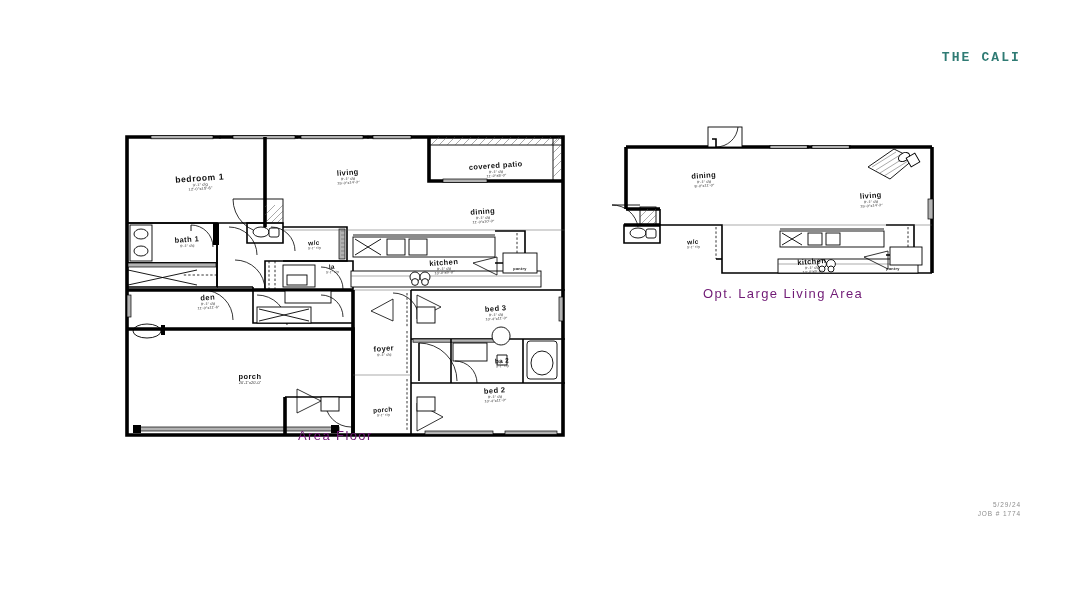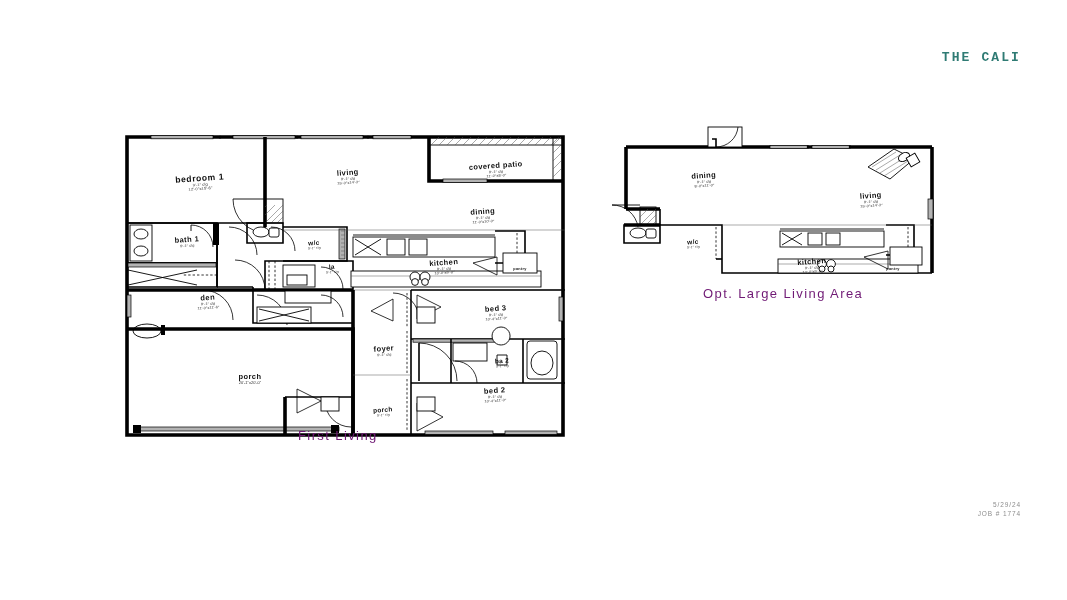--- a/index.html
+++ b/index.html
@@ -312,21 +312,21 @@
   <div class="rm sz-sm tilt" style="left:485px; top:358px; width:34px;">
     <span class="nm">ba 2</span>
     <span class="d1">9'-1" clg</span>
   </div>
   <div class="rm sz-md tilt" style="left:472px; top:387px; width:46px;">
     <span class="nm">bed 2</span>
     <span class="d1">9'-1" clg</span>
     <span class="d2">10'-4"x11'-0"</span>
   </div>
 
-  <div class="caption" id="caption-first">First Living</div>
+  <div class="caption" id="caption-first">Area Floor</div>
 
   <svg id="svg-opt" class="plan" width="330" height="145" viewBox="0 0 330 145">
 
     <path class="wall-ext" d="M14,12 H320"></path>
     <path class="wall-ext" d="M14,12 V74"></path>
     <path class="wall-ext" d="M320,12 V138"></path>
     <path class="wall-ext" d="M14,74 H48"></path>
     <path class="wall-int" d="M48,74 V90 H110 V138 H320"></path>
 
     <rect class="greywin" x="158" y="10.4" width="38" height="3.2"></rect>

